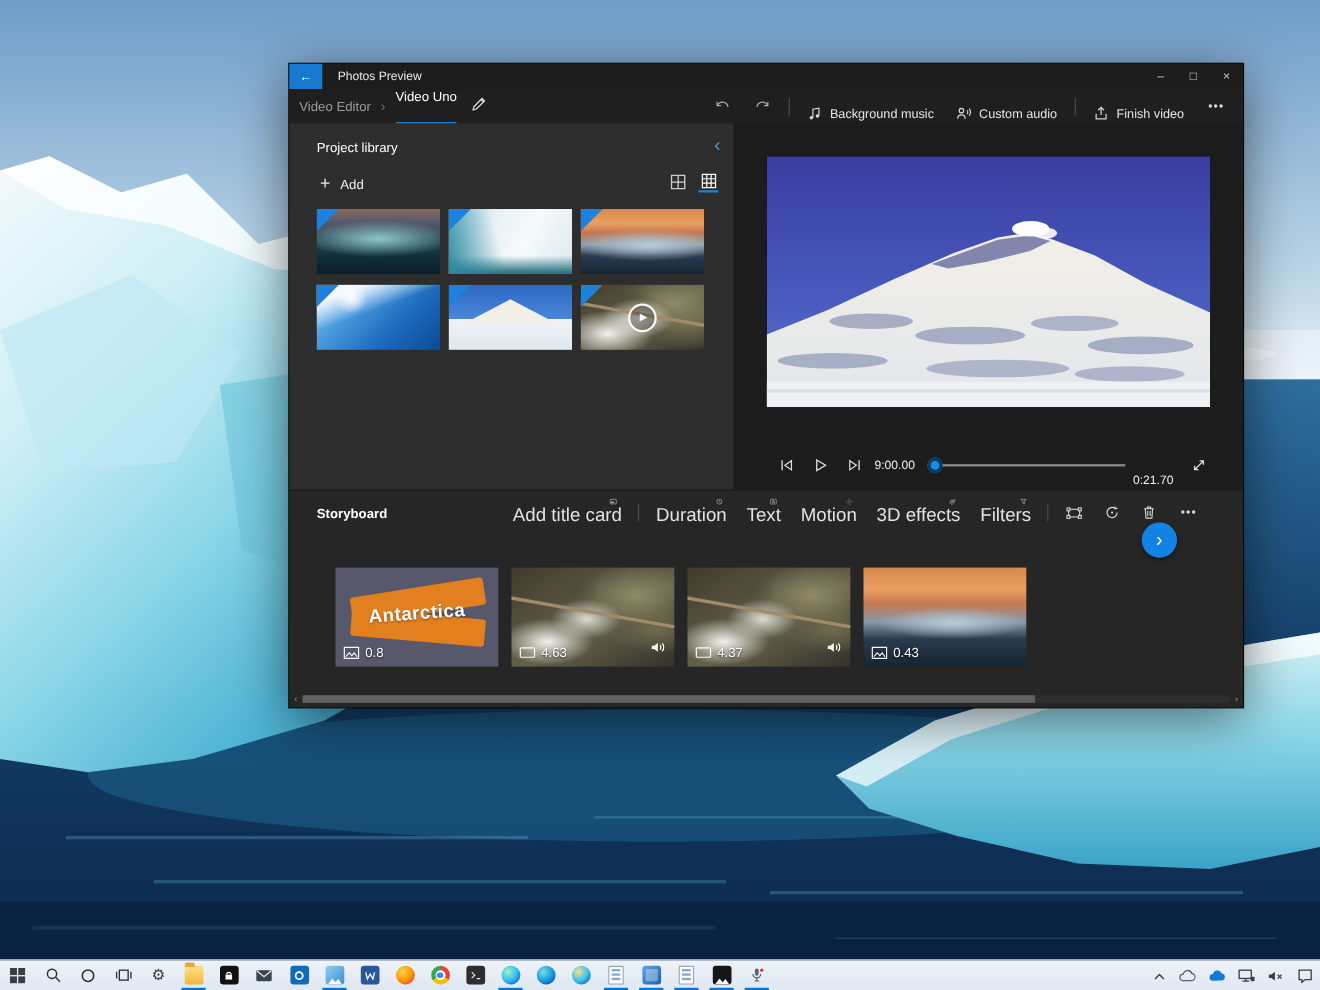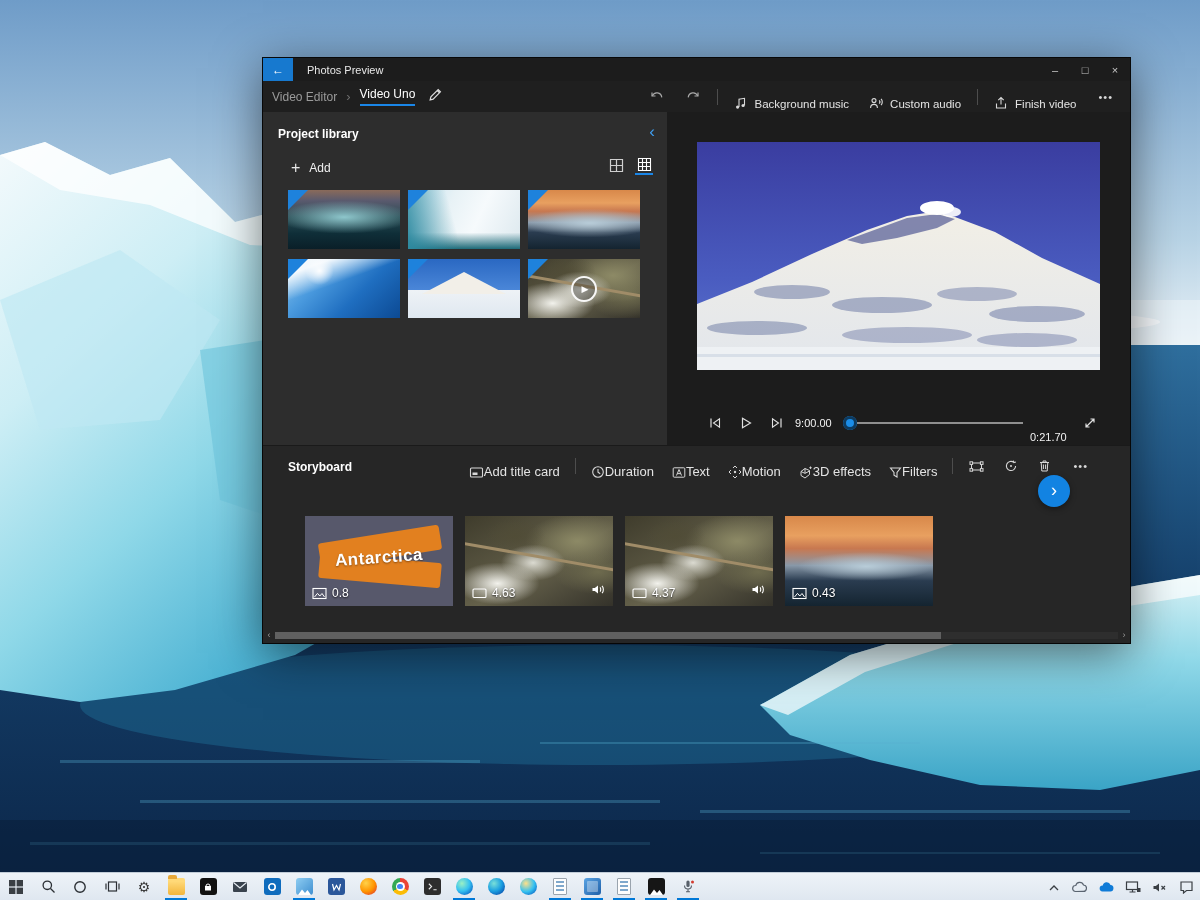--- a/index.html
+++ b/index.html
@@ -15,30 +15,30 @@
   .titlebar { position:absolute; left:0; top:0; right:0; height:23px; background:#1c1c1c; display:flex; align-items:center; }
   .back-btn { width:30px; height:23px; background:#1779cf; color:#fff; font-size:12px; display:flex; align-items:center; justify-content:center; }
   .app-title { font-size:11px; color:#e8e8e8; margin-left:14px; }
   .caption { position:absolute; right:0; top:0; display:flex; }
   .cap-btn { width:30px; height:23px; display:flex; align-items:center; justify-content:center; font-size:11px; color:#c8c8c8; }
 
   .menubar { position:absolute; left:0; top:23px; right:0; height:31px; background:#1f1f1f; }
   .crumbs { position:absolute; left:9px; top:0; height:31px; display:flex; align-items:center; gap:9px; }
   .crumb-parent { font-size:12px; color:#9b9b9b; }
   .crumb-sep { font-size:13px; color:#6f6f6f; }
-  .crumb-current { font-size:12px; color:#ffffff; padding-bottom:3px; border-bottom:2px solid #1a86e8; }
+  .crumb-current { font-size:12px; color:#ffffff; padding-bottom:16px; border-bottom:2px solid #1a86e8; }
   .pencil { margin-left:4px; }
   .top-tools { position:absolute; right:5px; top:0; height:31px; display:flex; align-items:center; }
   .tool { display:flex; align-items:flex-end; gap:7px; padding:0 10px; height:26px; font-size:11.5px; color:#e3e3e3; }
   .vsep { width:1px; height:16px; background:#4d4d4d; margin:0 6px; }
   .dots { font-size:11px; letter-spacing:1px; color:#d8d8d8; padding:0 12px; }
 
   
   .lib { position:absolute; left:0; top:54px; width:404px; height:333px; background:#2d2d2d; }
-  .lib-title { position:absolute; left:15px; top:15px; font-size:12px; font-weight:bold; color:#fff; }
+  .lib-title { position:absolute; left:25px; top:15px; font-size:12px; font-weight:normal; color:#fff; }
   .lib-collapse { position:absolute; right:12px; top:11px; color:#3f9ef0; font-size:17px; line-height:17px; }
   .add-btn { position:absolute; left:28px; top:47px; display:flex; align-items:center; gap:9px; color:#f0f0f0; }
   .add-plus { font-size:16px; font-weight:300; color:#e8e8e8; }
   .add-label { font-size:12px; }
   .view-toggles { position:absolute; right:14px; top:45px; display:flex; gap:10px; }
   .vt { width:18px; height:18px; display:flex; align-items:center; justify-content:center; padding-bottom:2px; }
   .vt.active { border-bottom:2px solid #1a86e8; }
   .thumbs { position:absolute; left:25px; top:78px; display:grid; grid-template-columns:repeat(3,112px); grid-auto-rows:59px; column-gap:8px; row-gap:10px; }
   .thumb { position:relative; overflow:hidden; }
   .fold { position:absolute; left:0; top:0; width:0; height:0; border-top:20px solid #1e82dc; border-right:20px solid transparent; }
@@ -58,21 +58,21 @@
   .slider .track { position:absolute; left:0; right:0; top:6px; height:2px; background:#8f8f8f; }
   .slider .knob { position:absolute; left:-2px; top:0; width:14px; height:14px; border-radius:50%;
                   background:#1b8de8; box-shadow:inset 0 0 0 3px #0e3a5e; }
   .pc-prev { position:absolute; left:33px; } .pc-play { position:absolute; left:64px; } .pc-next { position:absolute; left:95px; }
   .pc-full { position:absolute; left:408px; }
 
   
   .sb { position:absolute; left:0; top:387px; right:0; height:198px; background:#262626; border-top:1px solid #1a1a1a; }
   .sb-title { position:absolute; left:25px; top:14px; font-size:12px; font-weight:bold; color:#fff; }
   .sb-tools { position:absolute; right:30px; top:7px; height:26px; display:flex; align-items:center; }
-  .sb-tools .tool { padding:0 9px; font-size:13px; gap:0; }
+  .sb-tools .tool { padding:0 9px; font-size:17px; gap:0;flex-direction:column; }
   .icon-btn { padding:0 10px; display:flex; align-items:center; }
   .clips { position:absolute; left:42px; top:70px; display:flex; gap:12px; }
   .clip { position:relative; width:148px; height:90px; }
   .clip-img { position:absolute; inset:0; overflow:hidden; }
   .clip.selected::after { content:""; position:absolute; left:0; right:0; bottom:-13px; height:3px; background:#1a86e8; }
   .clip-title { position:absolute; left:0; right:0; top:36px; text-align:center; font-size:13px; color:#f4f4f4;
                 text-shadow:0 1px 3px rgba(0,0,0,.6); }
   .badge { position:absolute; left:7px; bottom:6px; display:flex; align-items:center; gap:5px; color:#fff;
            font-size:12px; text-shadow:0 1px 2px rgba(0,0,0,.8); }
   .spk { position:absolute; right:7px; bottom:6px; }

